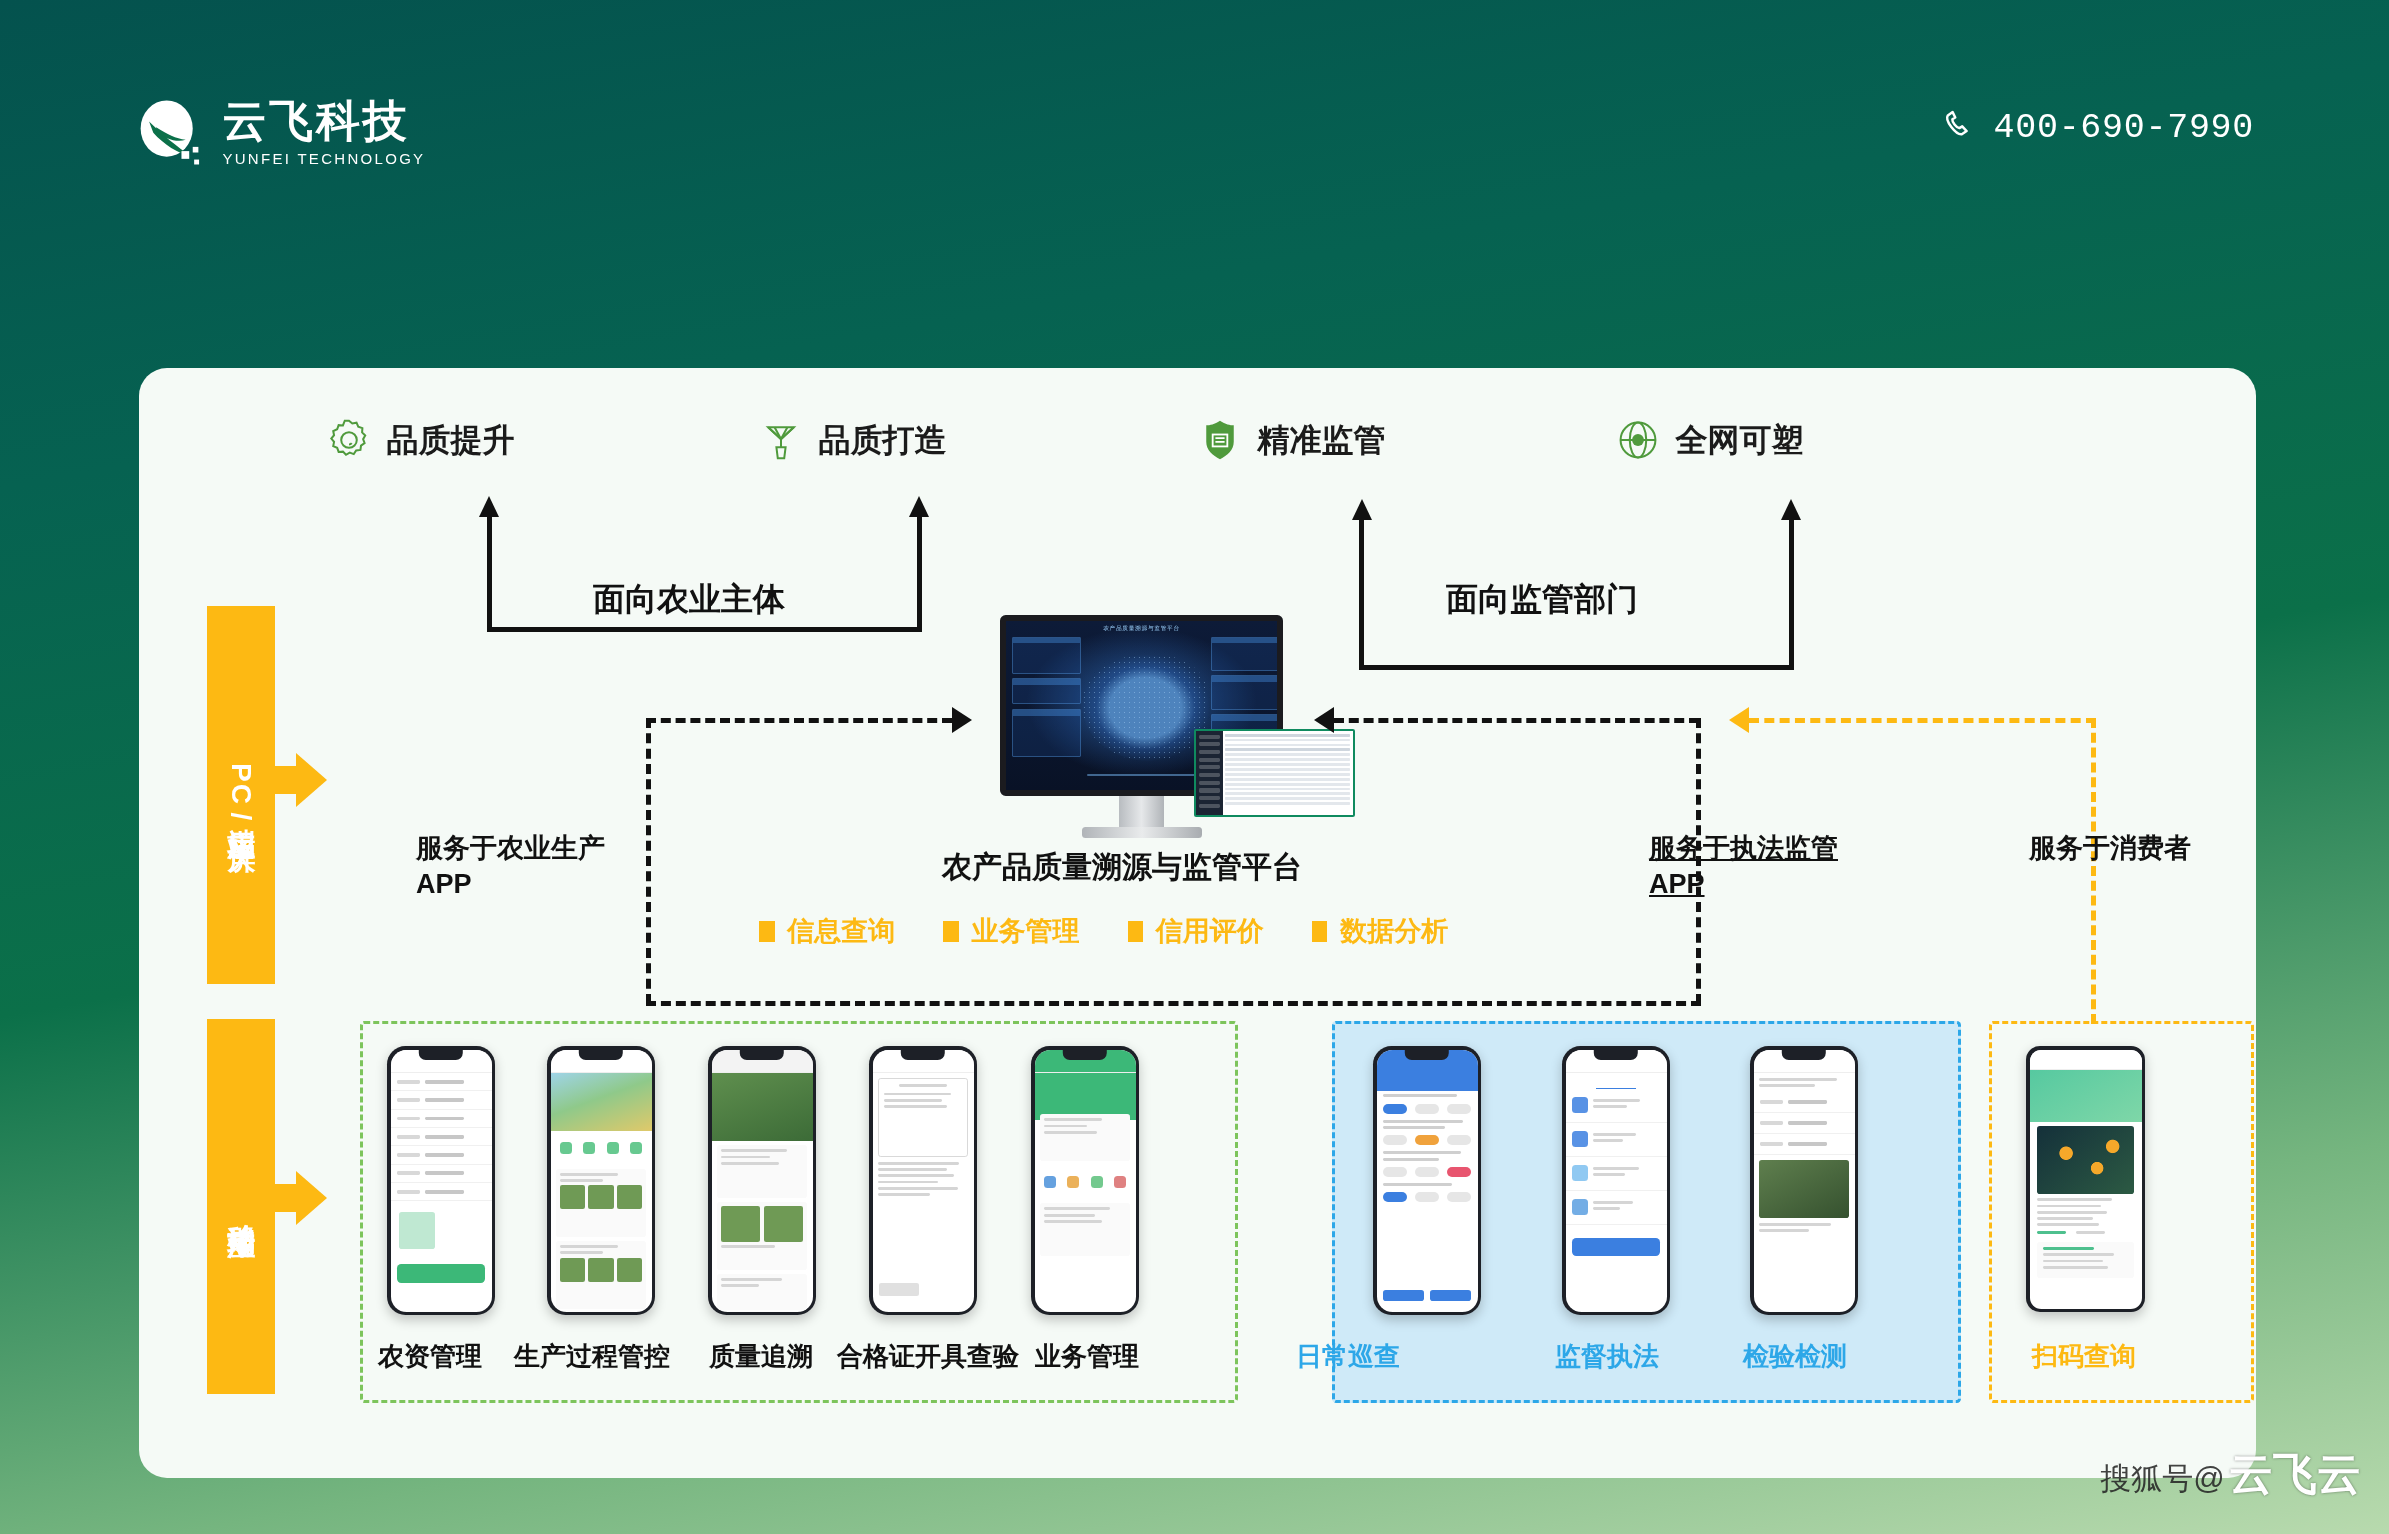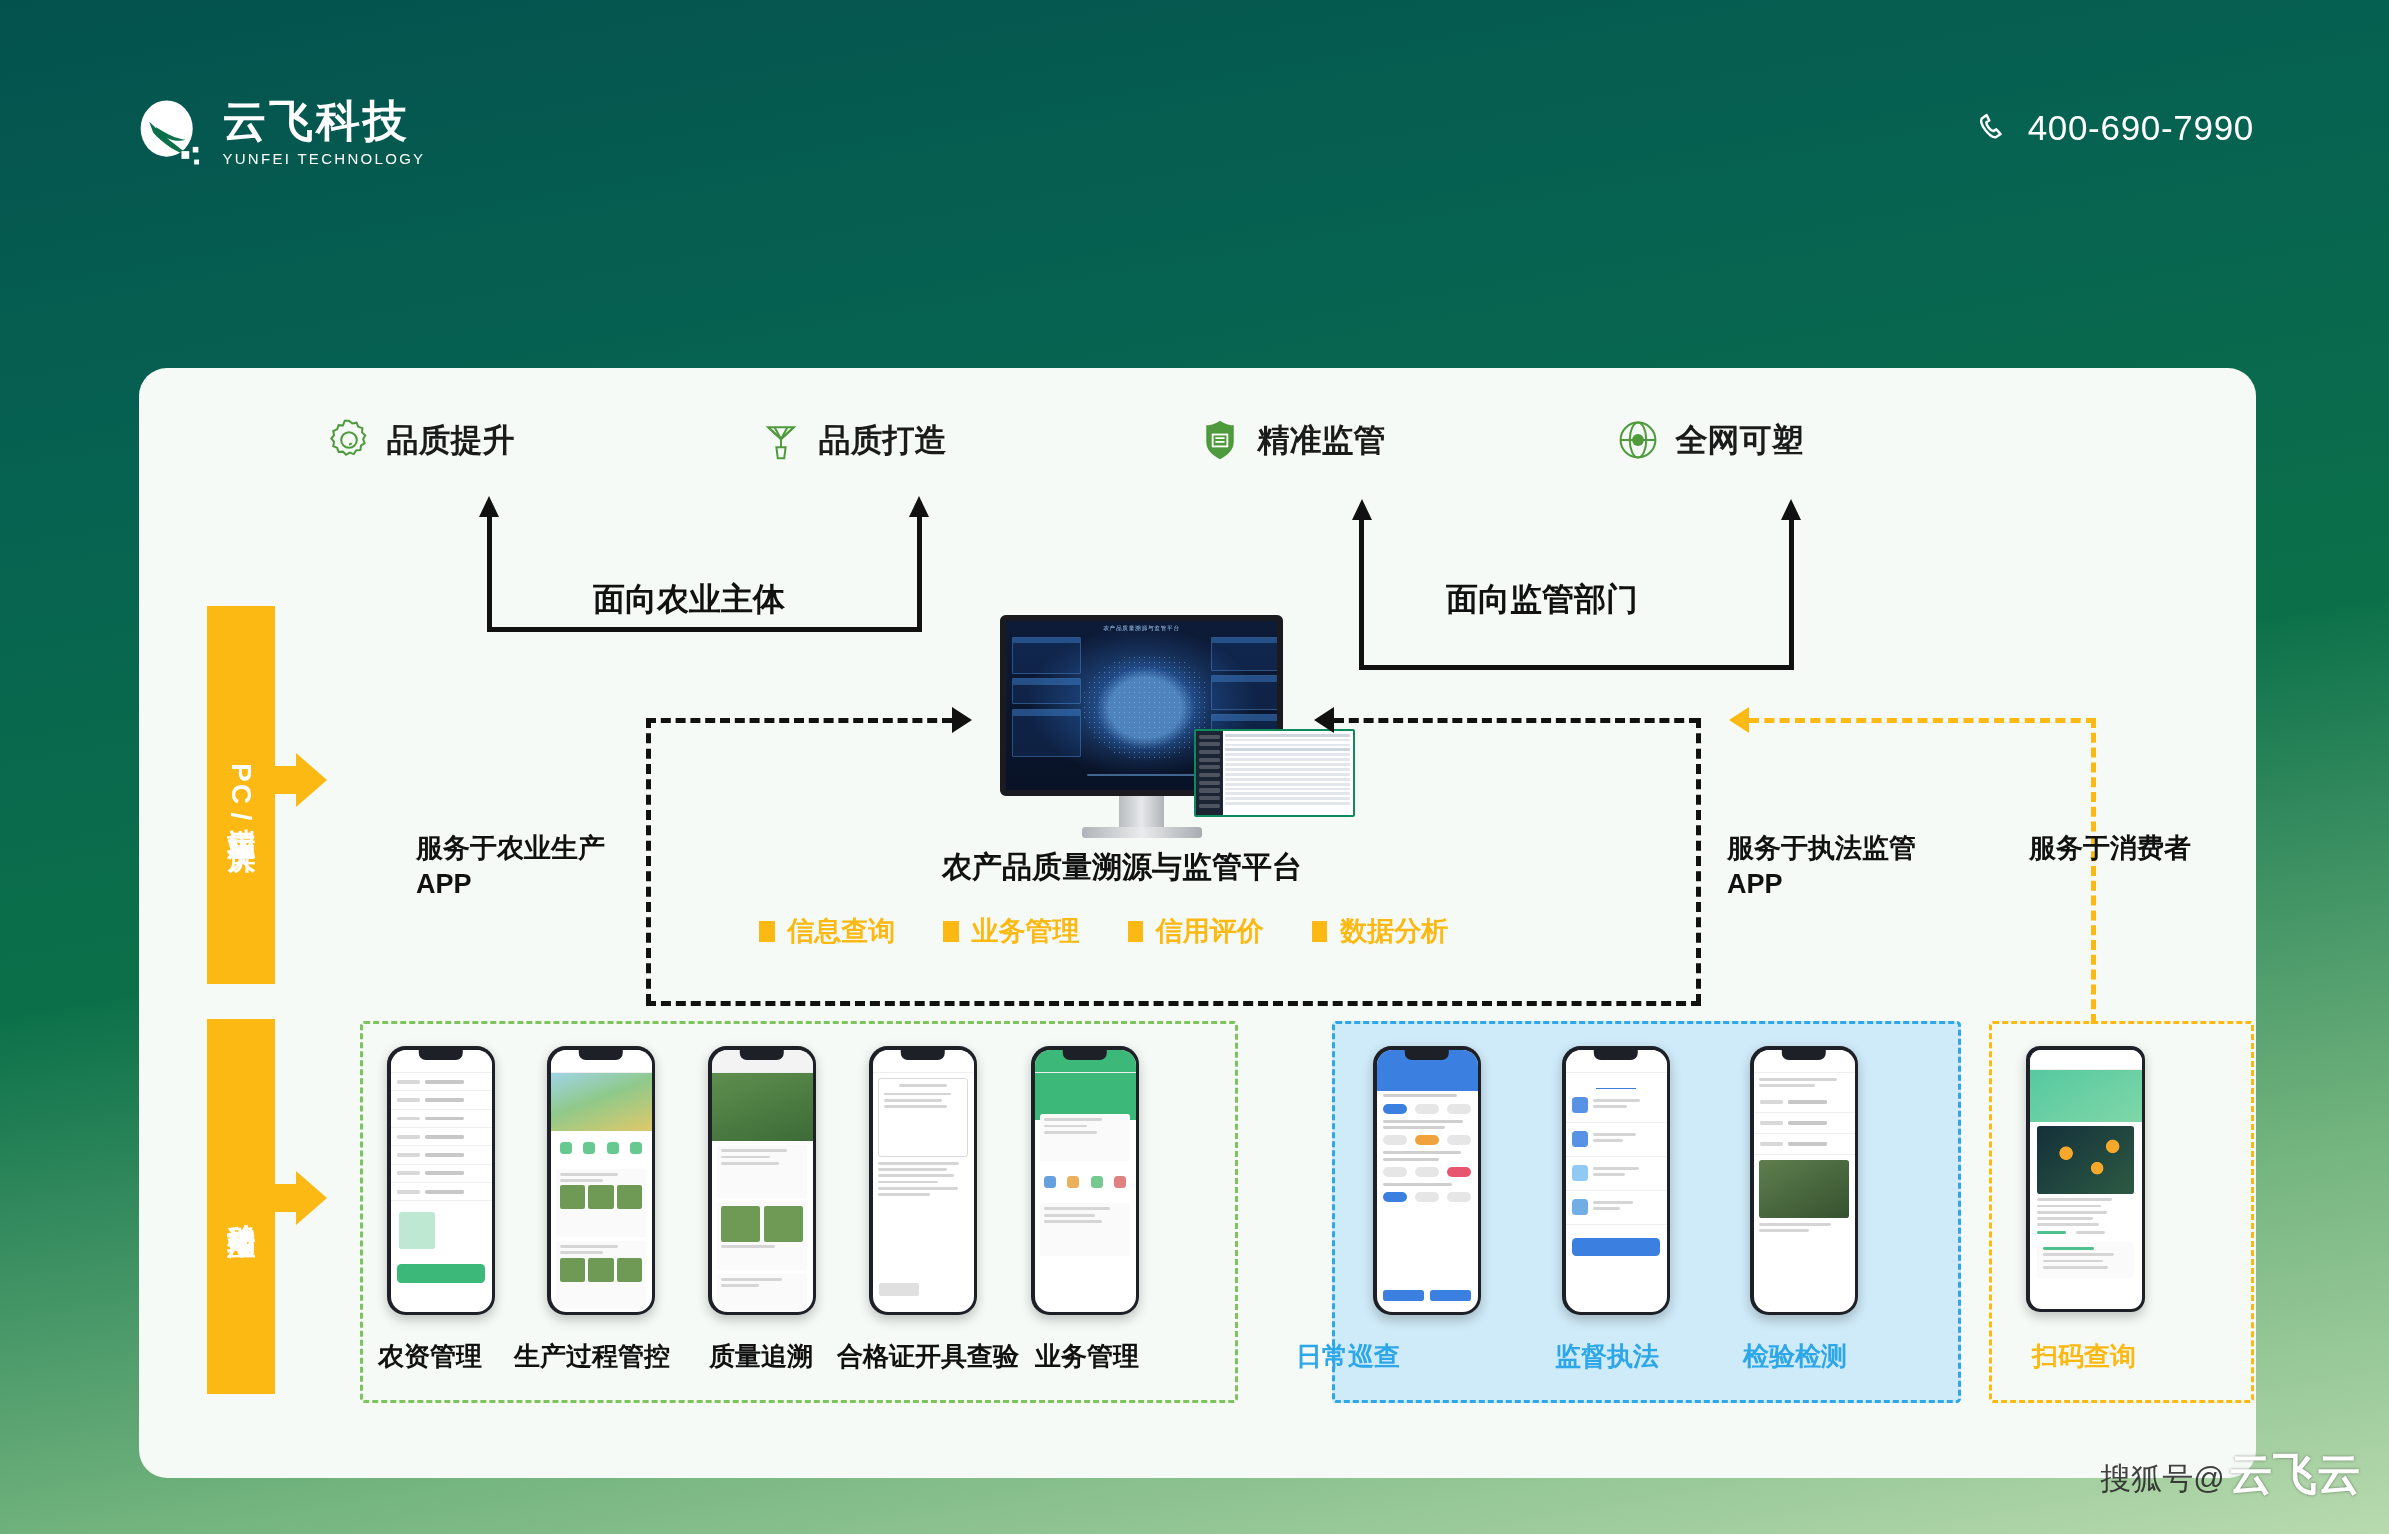--- a/index.html
+++ b/index.html
@@ -10,21 +10,21 @@
     position: relative; overflow: hidden;
   }
   .stage { position: absolute; inset: 0; }
 
   
   .logo-wrap { position: absolute; left: 135px; top: 99px; display: flex; align-items: flex-start; gap: 18.4px; }
   .logo-mark { width: 69px; height: 69px; position: relative; }
   .logo-text { display: flex; flex-direction: column; }
   .logo-cn { color: #fff; font-size: 44px; font-weight: 700; letter-spacing: 2.8px; line-height: 1; }
   .logo-en { color: #fff; font-size: 15px; letter-spacing: 2.3px; margin-top: 7px; }
-  .phone-wrap { position: absolute; right: 135px; top: 108px; display: flex; align-items: flex-end; gap: 15.6px; }
+  .phone-wrap { position: absolute; right: 135px; top: 108px; display: flex; align-items: flex-start; gap: 15.6px; font-family: Liberation Mono, monospace; }
   .phone-num { color: #fff; font-size: 35px; letter-spacing: 0.7px; }
   .page-title { position: absolute; left: 0; right: 0; top: 193px; text-align: center;
     color: #fff; font-size: 59px; font-weight: 700; letter-spacing: 4.2px; }
 
   
   .card { position: absolute; left: 139px; top: 368px; width: 2117px; height: 1110px;
     background: #f5faf6; border-radius: 28px; }
 
   
   .feature { position: absolute; top: 418px; display: flex; align-items: center; gap: 15.6px; }
@@ -47,21 +47,21 @@
   .ytab-pc { left: 207px; top: 606px; width: 68px; height: 378px; }
   .ytab-mb { left: 207px; top: 1019px; width: 68px; height: 375px; }
   .ynib { position: absolute; width: 0; height: 0;
     border-top: 27px solid transparent; border-bottom: 27px solid transparent; border-left: 31px solid #fdb913; }
   .ynib-stem { position: absolute; background: #fdb913; width: 24px; height: 28px; }
 
   
   .svc { position: absolute; font-size: 27px; font-weight: 700; color: #111; line-height: 1.34; white-space: pre-line; }
   .svc-prod { left: 416px; top: 830px; }
   .svc-plat { left: 942px; top: 847px; font-size: 30px; }
-  .svc-law  { left: 1727px; top: 830px; }
+  .svc-law  { left: 1649px; top: 830px; text-decoration: underline; }
   .svc-cons { left: 2029px; top: 830px; }
 
   
   .tagrow { position: absolute; left: 735px; top: 913px; display: flex; gap: 48px; align-items: center; padding-left: 24px; }
   .tag { display: flex; align-items: center; gap: 12.7px; }
   .tag .sq { width: 15.6px; height: 21px; background: #fdb913; }
   .tag .tx { font-size: 27px; font-weight: 700; color: #fdb913; white-space: nowrap; }
 
   
   .gbox { position: absolute; border-radius: 4.2px; }

